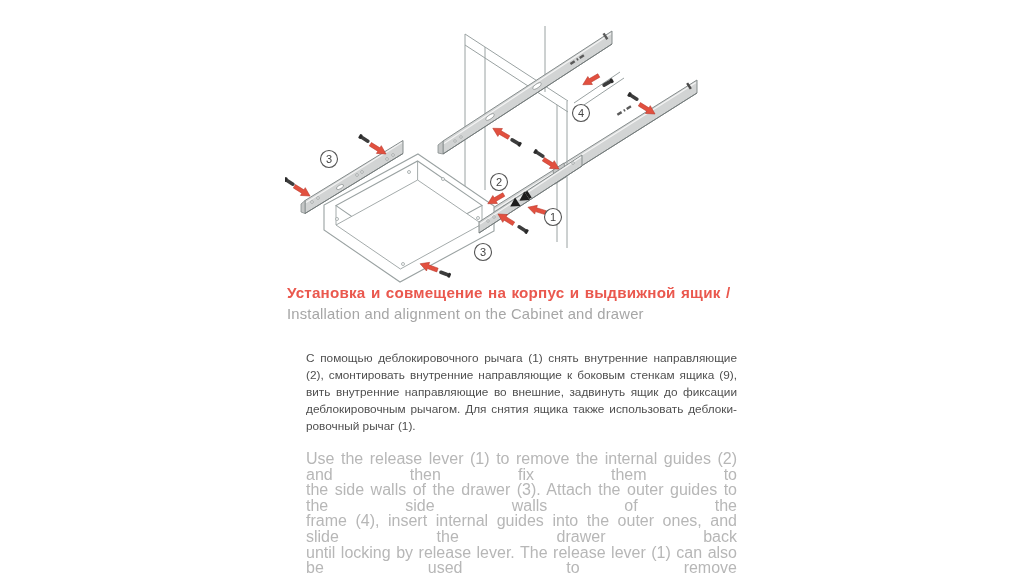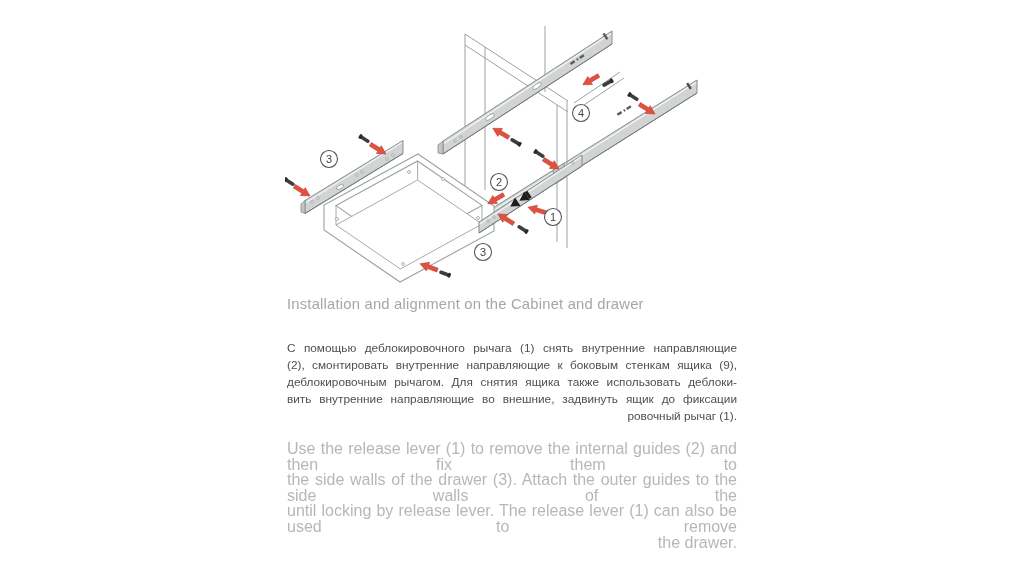--- a/index.html
+++ b/index.html
@@ -3,26 +3,26 @@
 <meta charset="utf-8">
 <style>
   html,body{margin:0;padding:0;background:#ffffff;}
   .page{position:relative;width:1024px;height:576px;background:#ffffff;overflow:hidden;
         font-family:"Liberation Sans", sans-serif;}
   .diagram{position:absolute;left:285px;top:12px;width:460px;height:274px;}
   .textblock{position:absolute;left:287px;top:283px;width:450px;}
   .h-ru{color:#ea584e;font-size:15.2px;font-weight:bold;letter-spacing:.2px;word-spacing:1px;
         white-space:nowrap;line-height:19px;}
   .h-en{color:#a6a6a6;font-size:14.8px;letter-spacing:.2px;white-space:nowrap;line-height:19px;
-        margin-top:12px;}
-  .para{margin-top:0;}
+        margin-top:3px;}
+  .para{margin-top:0;margin-left:19px;}
   .para-ru{margin-top:26px;color:#4f4f4f;font-size:11.8px;line-height:17px;}
   .para-en{margin-top:16px;color:#b7b7b7;font-size:16px;line-height:15.6px;}
   .jl{text-align:justify;text-align-last:justify;}
-  .ll{text-align:right;}
+  .ll{text-align:left;}
   svg text.callout-num{font-family:"Liberation Sans", sans-serif;font-size:11px;fill:#444;}
 </style>
 </head>
 <body>
 
 <div class="page">
 
   <svg class="diagram" viewBox="0 0 460 274">
 
     <g stroke="#9aa2a2" stroke-width="1" fill="none">
@@ -186,31 +186,33 @@
         <text class="callout-num" x="268" y="208.8" text-anchor="middle">1</text>
       </g>
       <g>
         <circle cx="198" cy="240" r="8.5" fill="#fff" stroke="#555" stroke-width="1.1"></circle>
         <text class="callout-num" x="198" y="243.8" text-anchor="middle">3</text>
       </g>
     </g>
   </svg>
 
   <div class="textblock">
+    <div class="h-ru">Установка и совмещение на корпус и выдвижной ящик /</div>
     <div class="h-en">Installation and alignment on the Cabinet and drawer</div>
 
     <div class="para para-ru">
       <div class="jl">С помощью деблокировочного рычага (1) снять внутренние направляющие</div>
       <div class="jl">(2), смонтировать внутренние направляющие к боковым стенкам ящика (9),</div>
+      <div class="jl">вить внутренние направляющие во внешние, задвинуть ящик до фиксации</div>
       <div class="jl">деблокировочным рычагом. Для снятия ящика также использовать деблоки-</div>
-      <div class="jl">вить внутренние направляющие во внешние, задвинуть ящик до фиксации</div>
       <div class="ll">ровочный рычаг (1).</div>
     </div>
 
     <div class="para para-en">
       <div class="jl">Use the release lever (1) to remove the internal guides (2) and then fix them to</div>
       <div class="jl">the side walls of the drawer (3). Attach the outer guides to the side walls of the</div>
+      <div class="jl">frame (4), insert internal guides into the outer ones, and slide the drawer back</div>
       <div class="jl">until locking by release lever. The release lever (1) can also be used to remove</div>
       <div class="ll">the drawer.</div>
     </div>
   </div>
 
 </div>
 
 </body></html>

